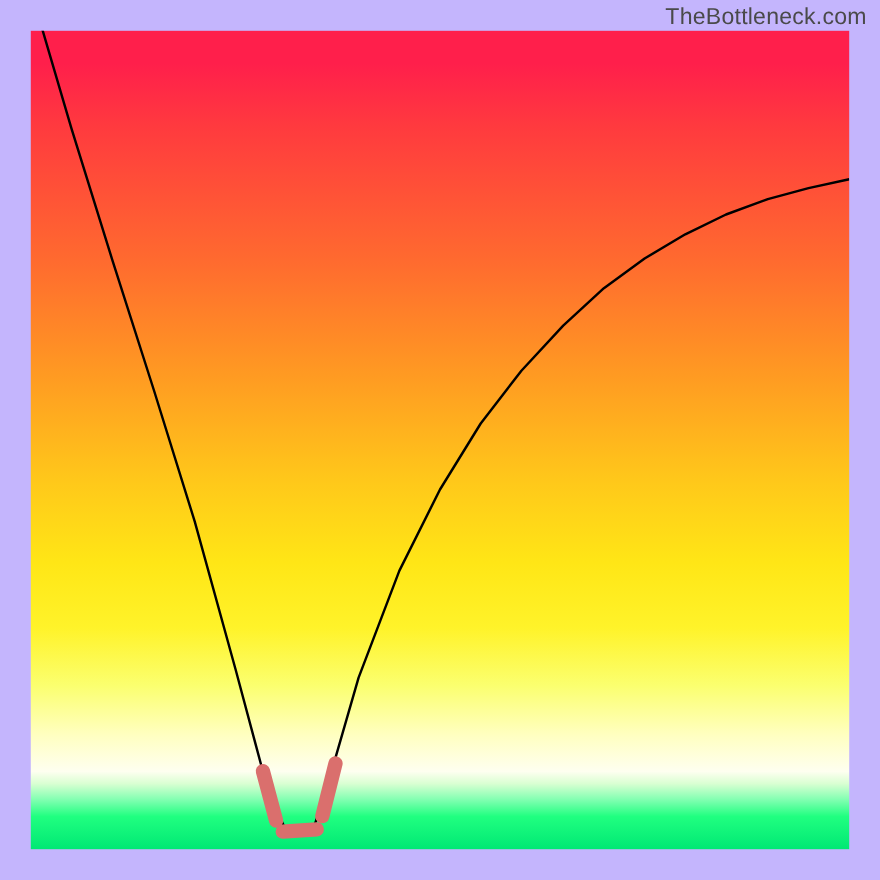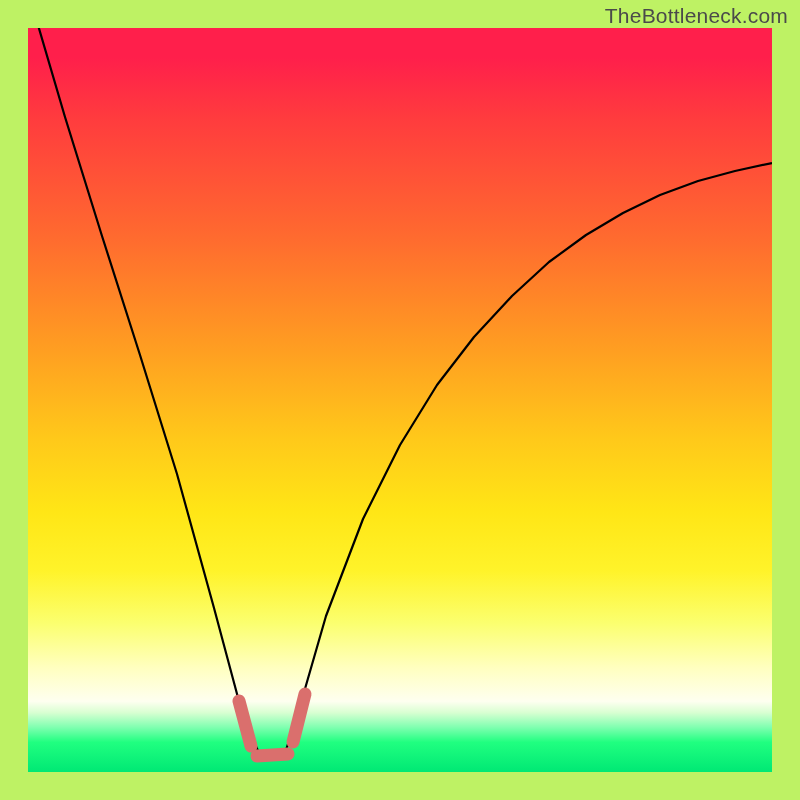--- a/index.html
+++ b/index.html
@@ -10,21 +10,21 @@
     overflow: hidden;
     background: #000;
     font-family: Arial, Helvetica, sans-serif;
   }
   .frame {
     position: absolute;
     top: 0;
     left: 0;
     width: 800px;
     height: 800px;
-    background: #bef264;
+    background: #c4b5fd;
   }
   .plot {
     position: absolute;
     top: 28px;
     left: 28px;
     width: 744px;
     height: 744px;
     background: linear-gradient(
       to bottom,
       #ff1f4b 0%,

